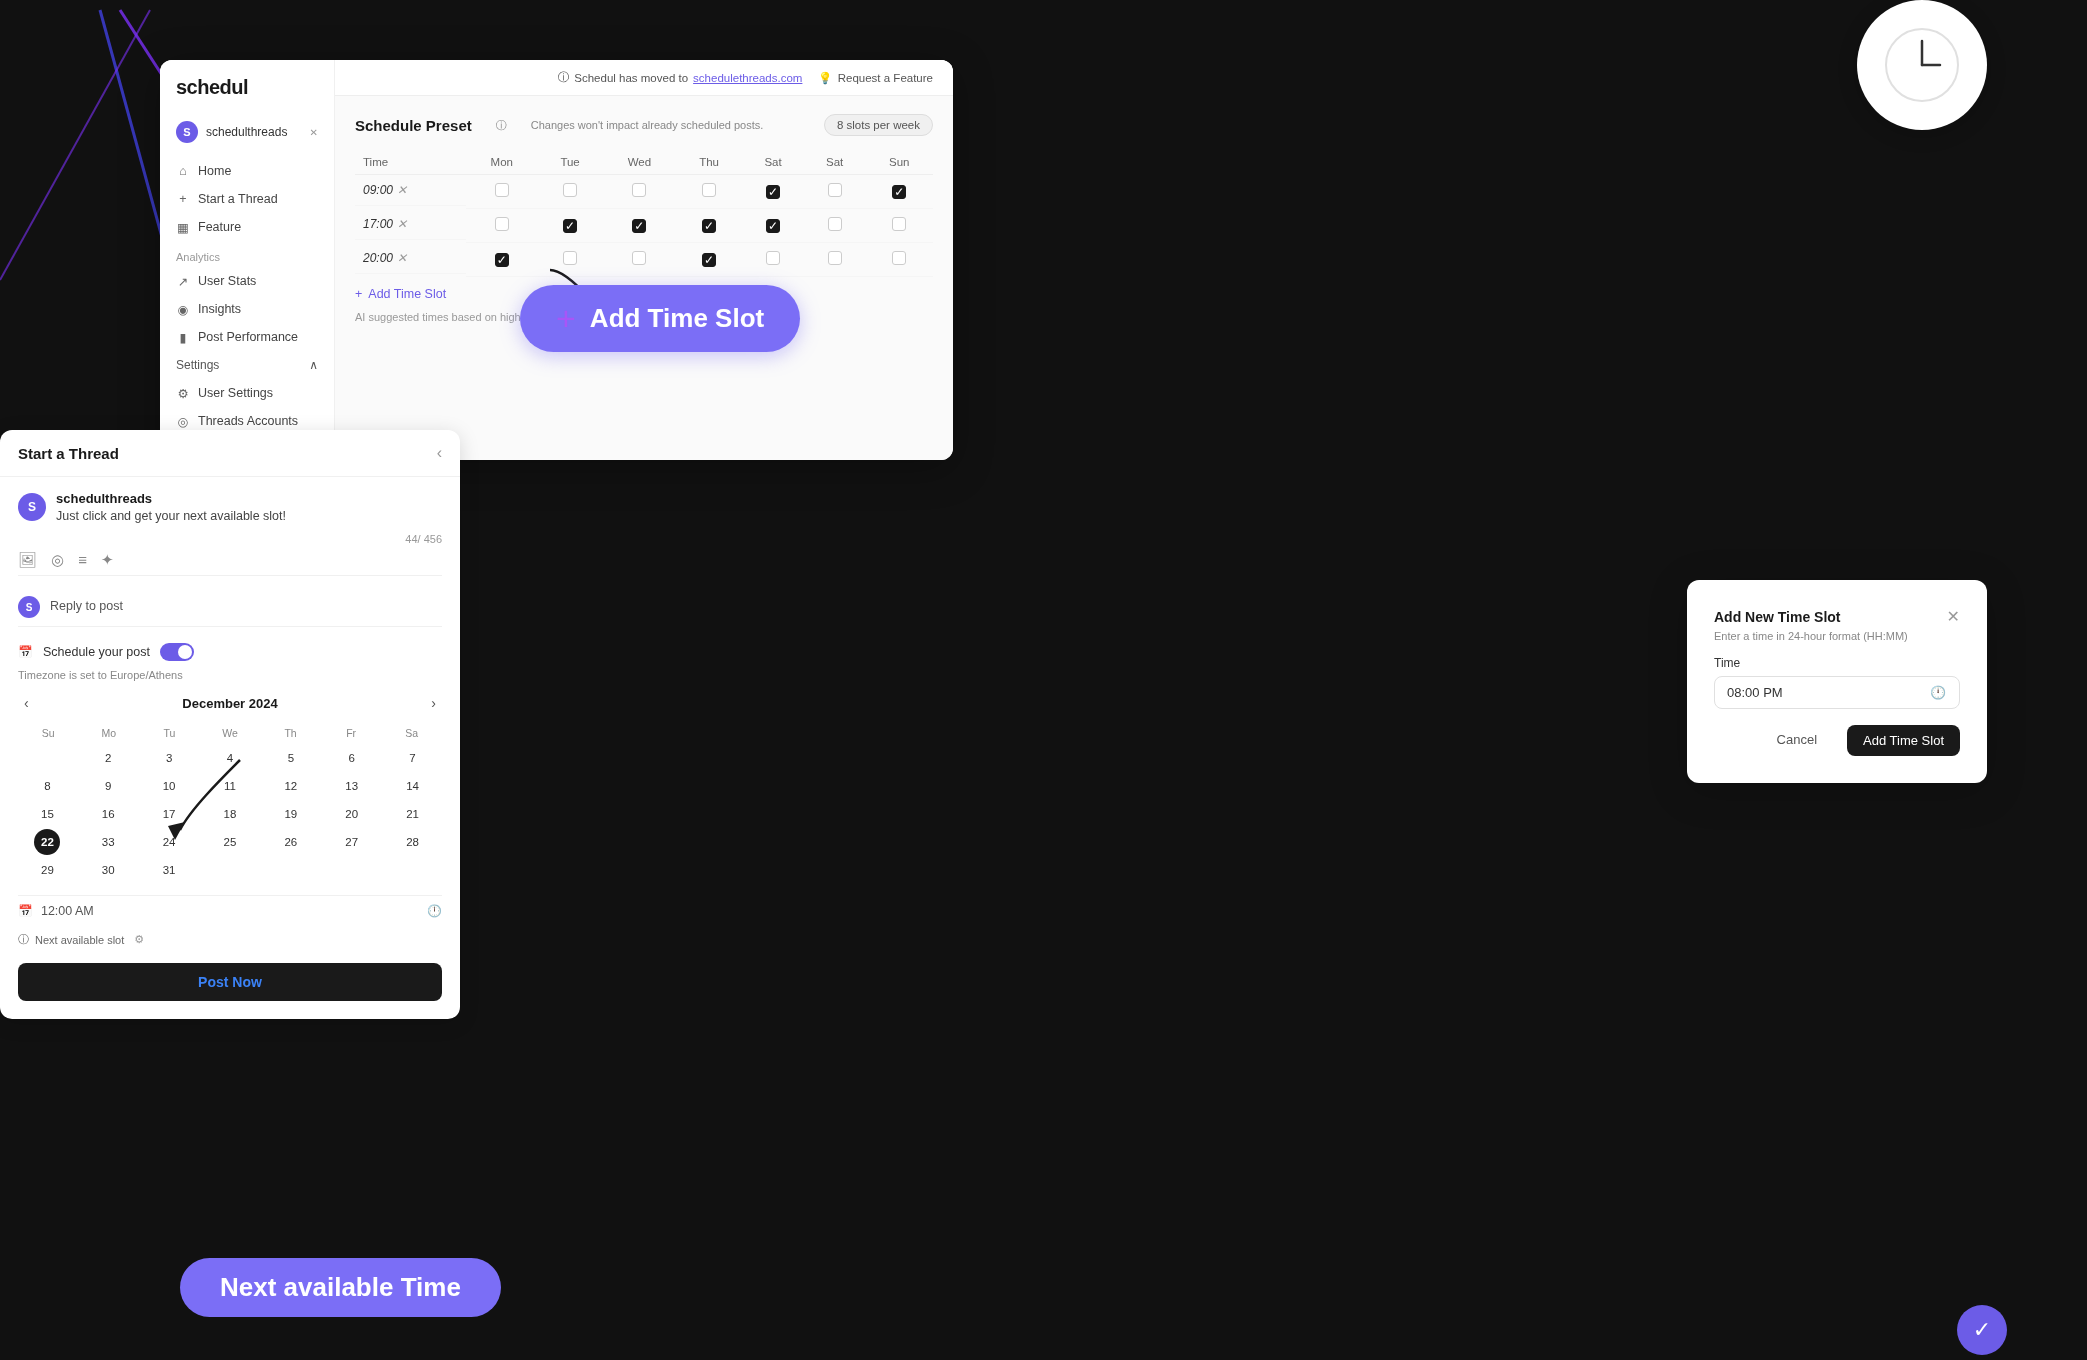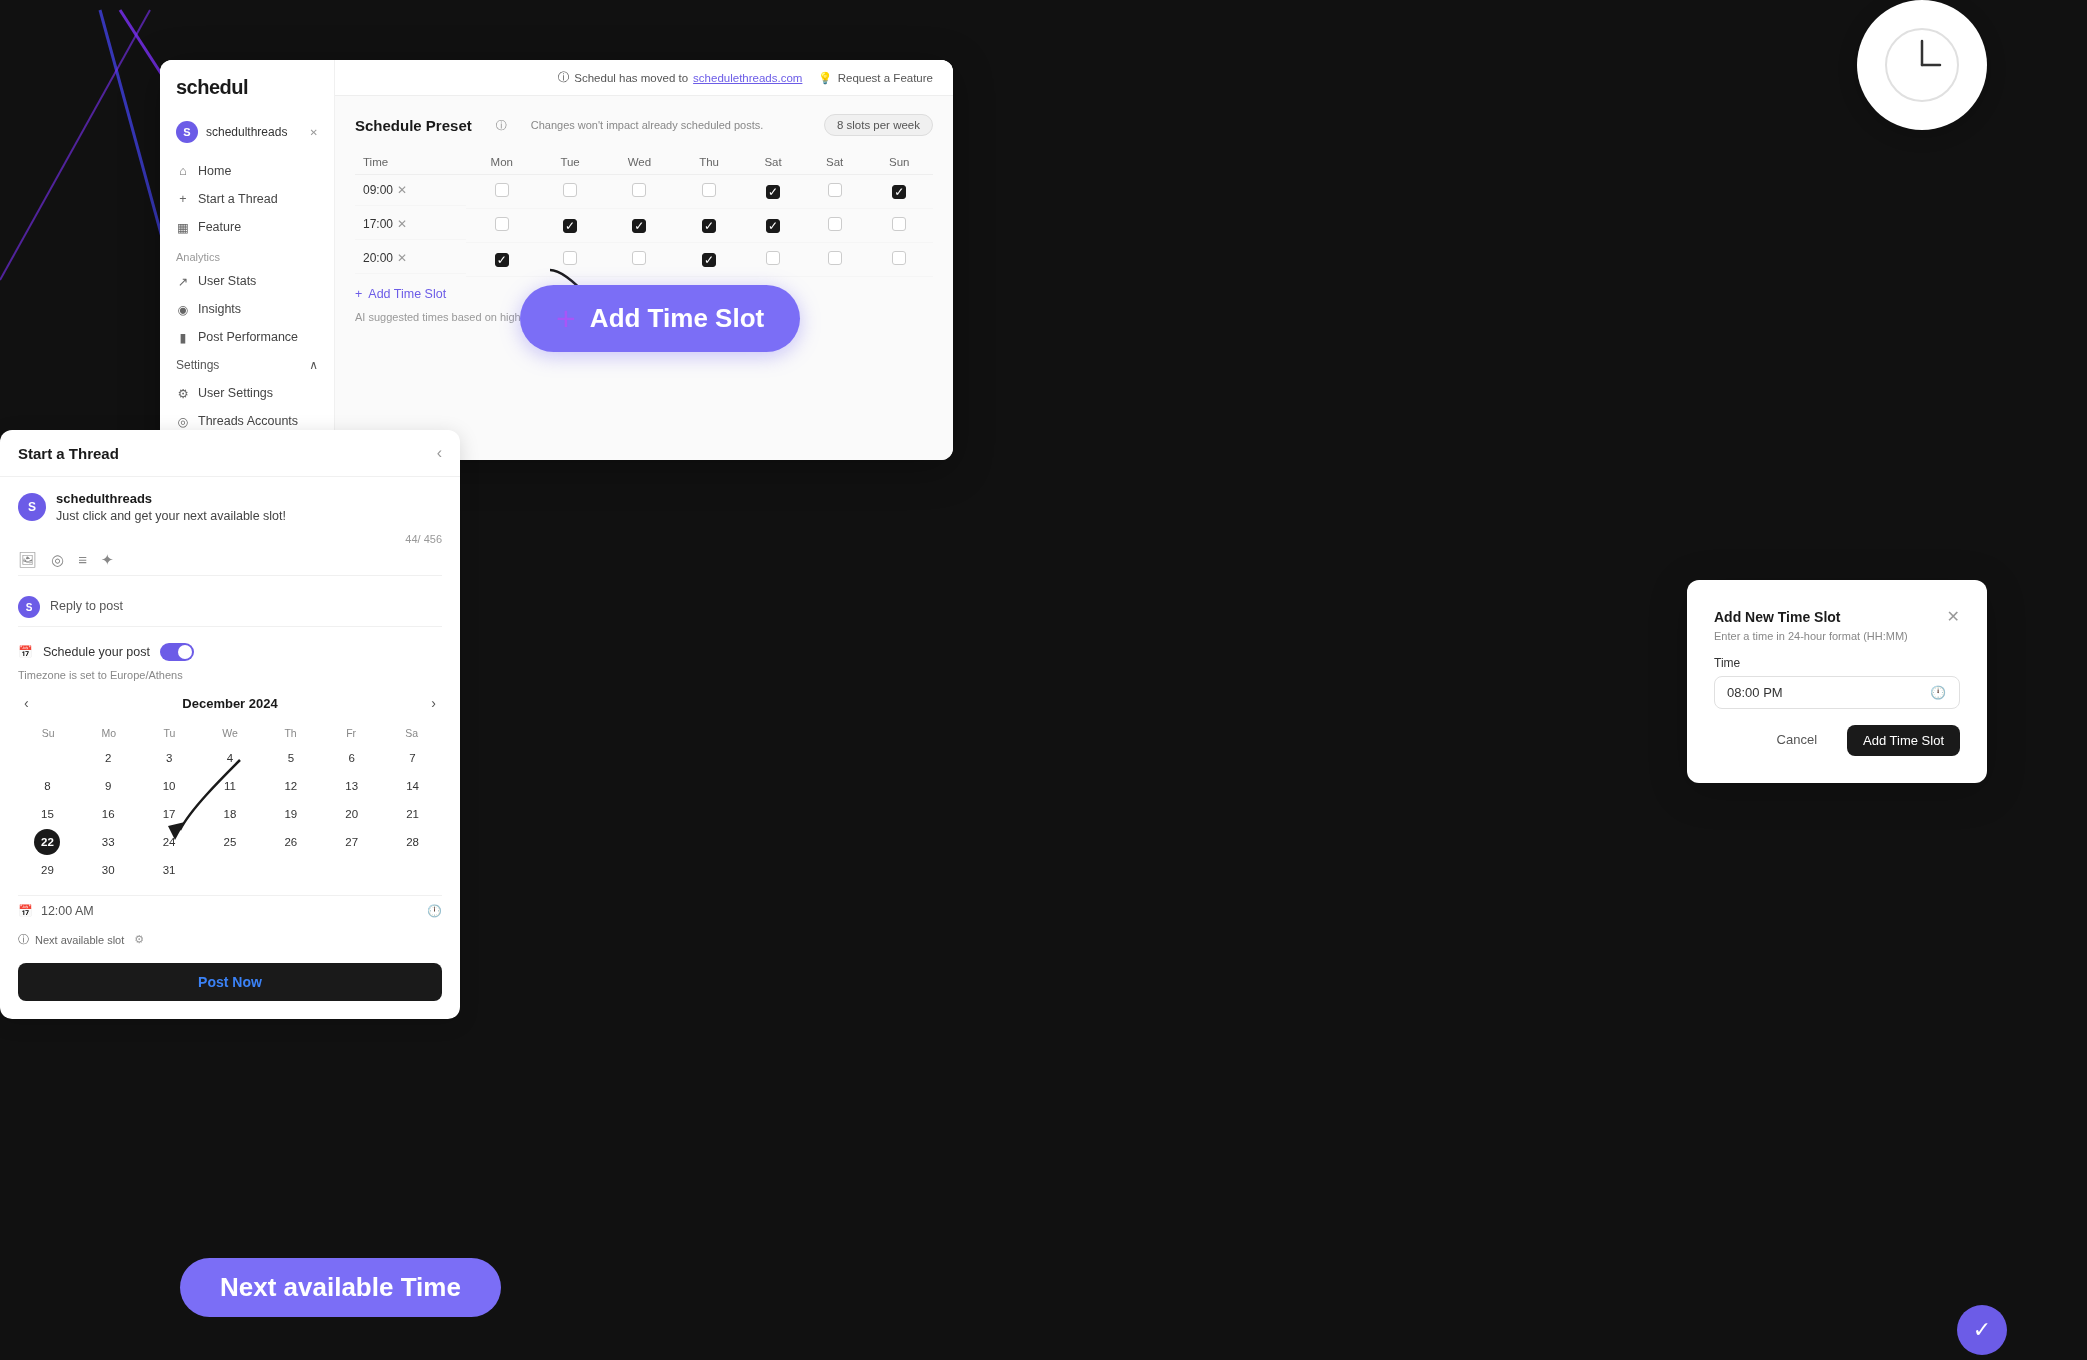--- a/index.html
+++ b/index.html
@@ -222,20 +222,21 @@
       vertical-align: middle;
     }
 
     .schedule-table td:first-child {
       text-align: left;
       color: #333;
       font-size: 12px;
       display: flex;
       align-items: center;
       gap: 4px;
+      font-style: italic;
     }
 
     .time-remove {
       color: #999;
       cursor: pointer;
       font-size: 12px;
     }
 
     .checkbox-cell {
       width: 14px;

